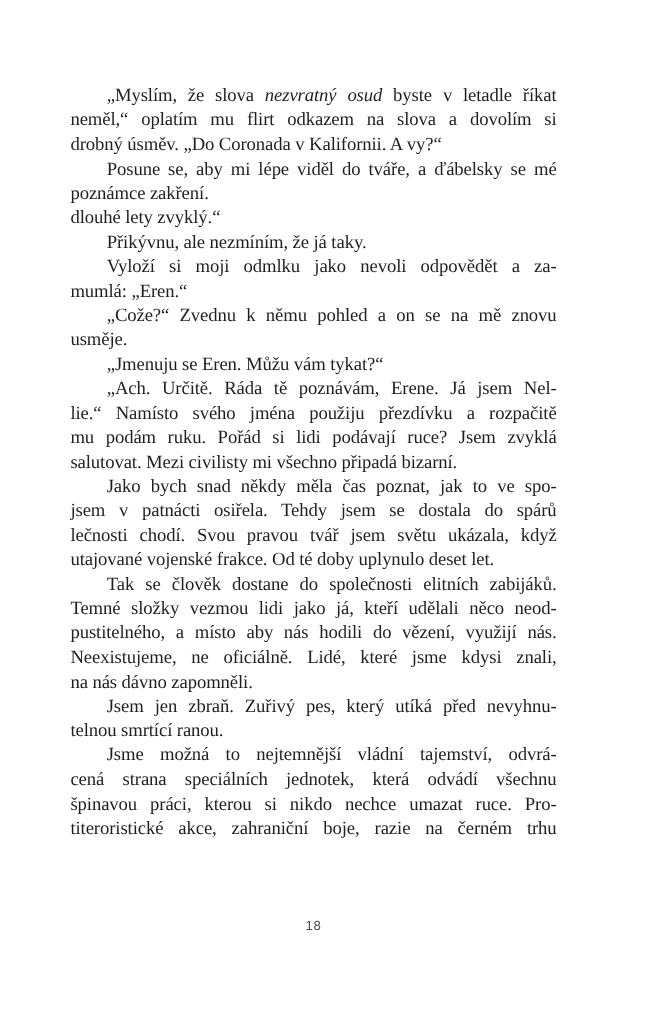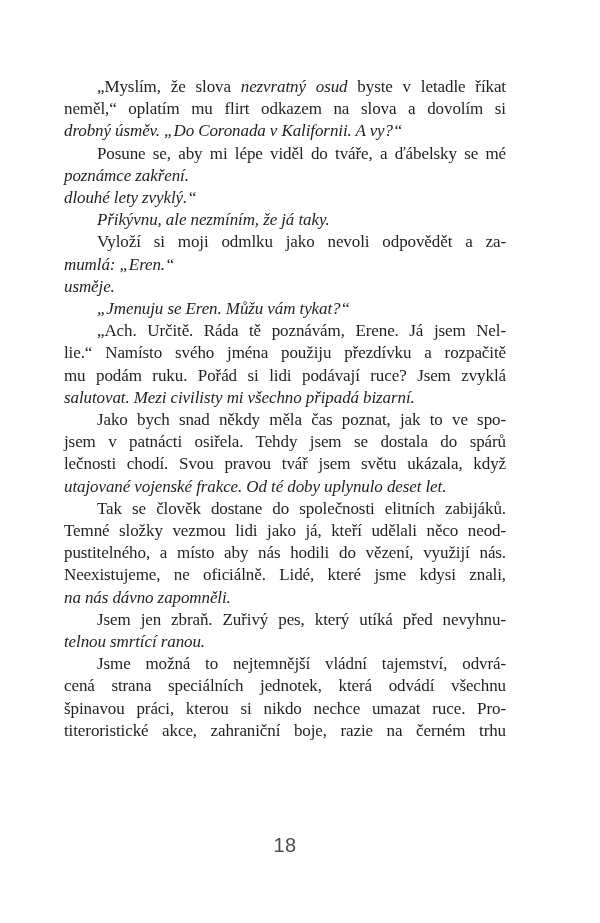--- a/index.html
+++ b/index.html
@@ -33,36 +33,35 @@
     margin: 0;
     padding: 0;
   }
   .line {
     text-align: justify;
     text-align-last: justify;
     white-space: normal;
   }
   .line.last {
     text-align-last: left;
-    font-style: italic;
   }
   .line.first {
     text-indent: 33px;
   }
   .it {
     font-style: italic;
   }
   .page-number {
     position: absolute;
     left: 64px;
     top: 834px;
     width: 442px;
     text-align: center;
     font-family: "Liberation Sans", sans-serif;
-    font-size: 20px;
+    font-size: 12px;
     color: #4e4e4e;
     letter-spacing: 0.5px;
   }
 </style>
 </head>
 <body>
 
 <div class="book-page">
   <div class="page-text">
       <div class="para">
@@ -78,20 +77,21 @@
         <div class="line last">dlouhé lety zvyklý.“</div>
       </div>
       <div class="para">
         <div class="line first last">Přikývnu, ale nezmíním, že já taky.</div>
       </div>
       <div class="para">
         <div class="line first">Vyloží si moji odmlku jako nevoli odpovědět a za-</div>
         <div class="line last">mumlá: „Eren.“</div>
       </div>
       <div class="para">
+        <div class="line first">„Cože?“ Zvednu k němu pohled a on se na mě znovu</div>
         <div class="line last">usměje.</div>
       </div>
       <div class="para">
         <div class="line first last">„Jmenuju se Eren. Můžu vám tykat?“</div>
       </div>
       <div class="para">
         <div class="line first">„Ach. Určitě. Ráda tě poznávám, Erene. Já jsem Nel-</div>
         <div class="line">lie.“ Namísto svého jména použiju přezdívku a rozpačitě</div>
         <div class="line">mu podám ruku. Pořád si lidi podávají ruce? Jsem zvyklá</div>
         <div class="line last">salutovat. Mezi civilisty mi všechno připadá bizarní.</div>

